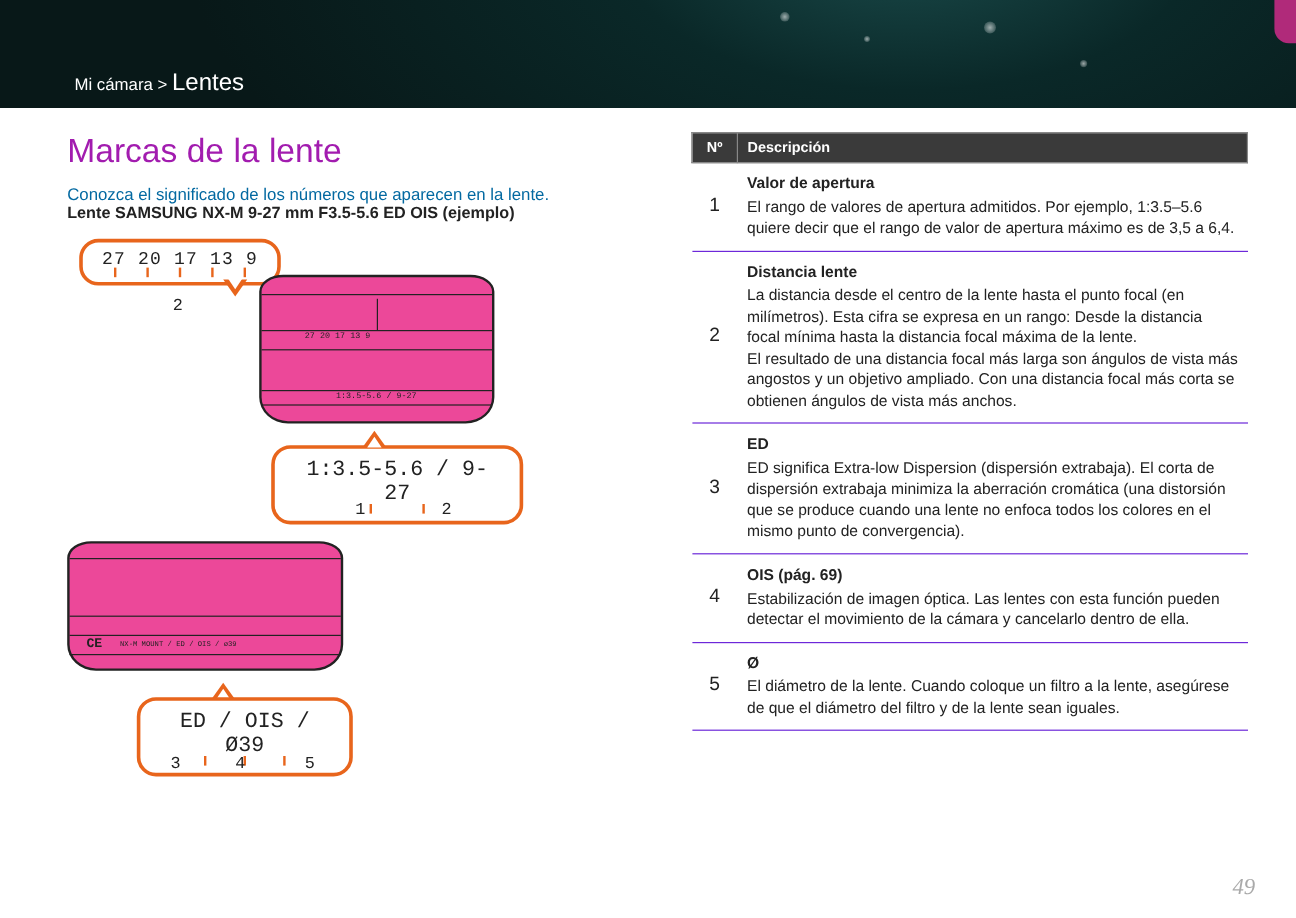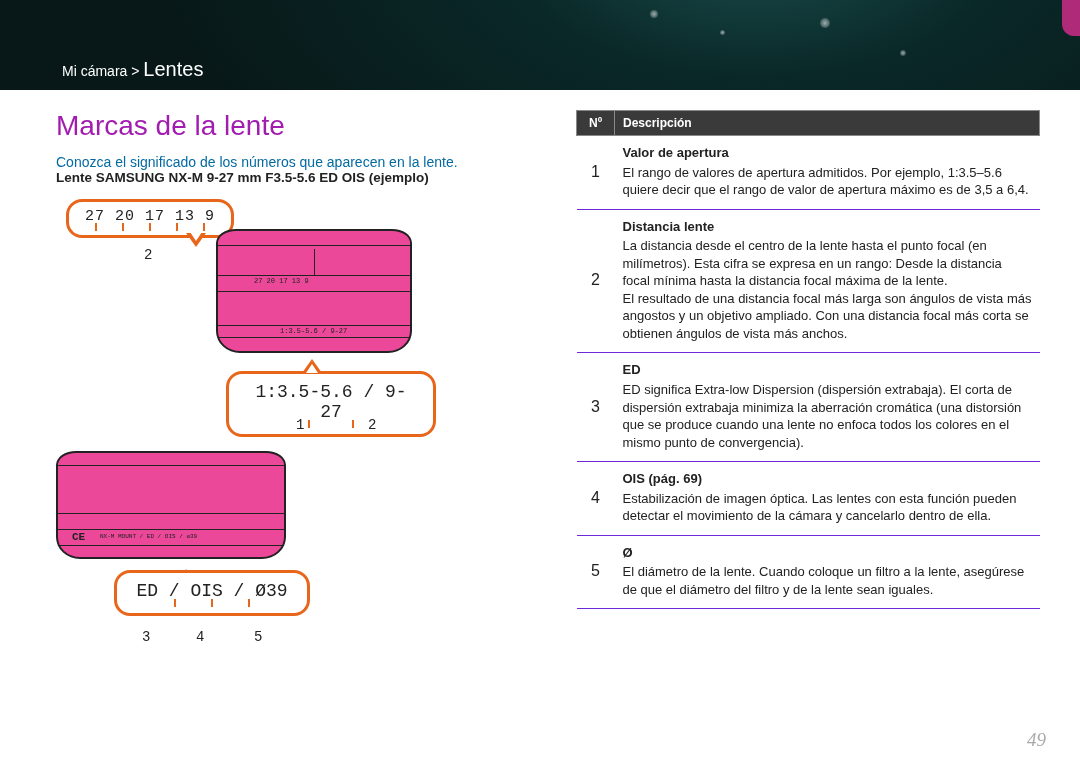--- a/index.html
+++ b/index.html
@@ -180,21 +180,21 @@
       <div class="lens" style="top:252px;left:0;width:230px;height:108px">
         <div class="band" style="top:12px"></div>
         <div class="band" style="top:60px"></div>
         <div class="band" style="top:76px"></div>
         <div class="band" style="top:92px"></div>
         <span class="tinytext" style="top:78px;left:14px;font-weight:bold;font-size:11px">CE</span>
         <span class="tinytext" style="top:80px;left:42px;font-size:6px">NX-M MOUNT / ED / OIS / ø39</span>
       </div>
 
       <div class="pointer up" style="top:370px;left:120px"></div>
-      <div class="callout callout-big" style="top:371px;left:58px;width:196px">
+      <div class="callout callout-big" style="top:382px;left:58px;width:180px">
         <div>ED / OIS / Ø39</div>
         <div class="ticks" style="justify-content:space-evenly;padding:0 6px">
             <span></span>
             <span></span>
             <span></span>
           </div>
       </div>
       <div class="marker-num" style="top:430px;left:86px">3</div>
       <div class="marker-num" style="top:430px;left:140px">4</div>
       <div class="marker-num" style="top:430px;left:198px">5</div>

